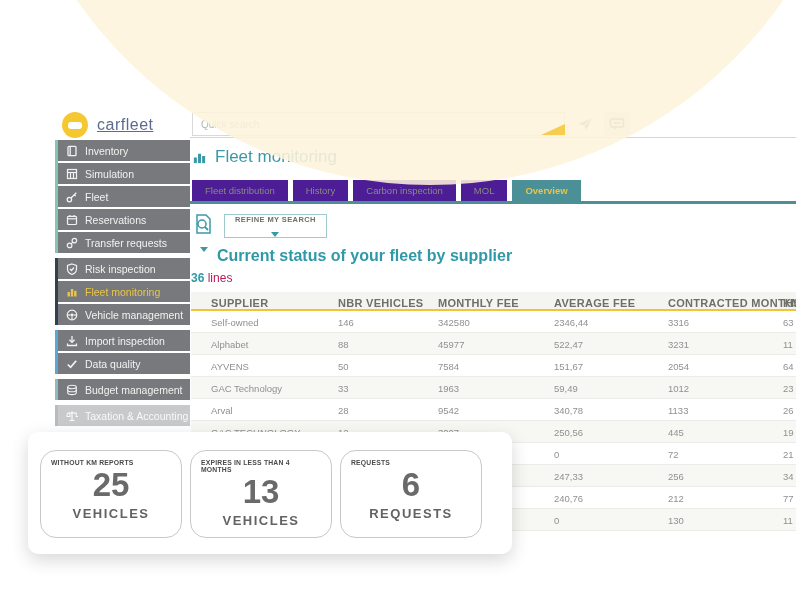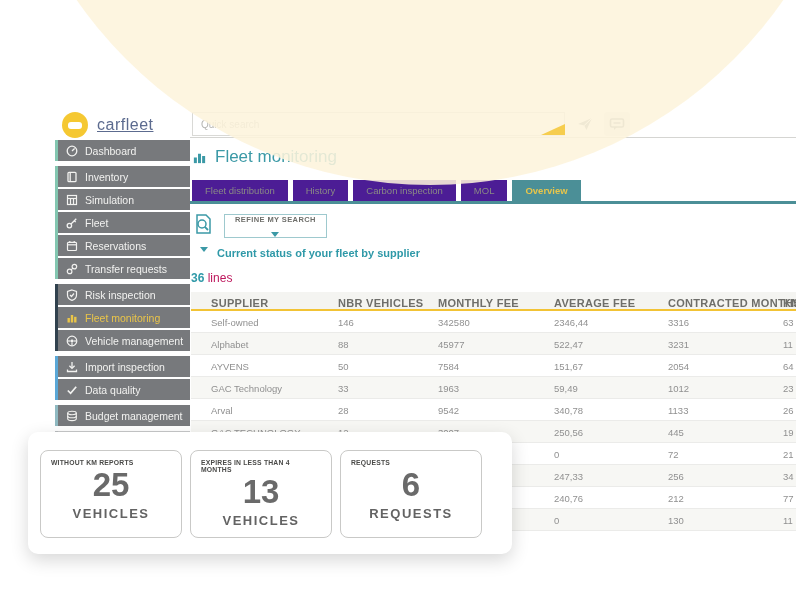--- a/index.html
+++ b/index.html
@@ -60,21 +60,21 @@
 
   .refine-icon { position:absolute; left:193px; top:213px; z-index:10; cursor:pointer; }
   .refine-btn { position:absolute; left:224px; top:214px; height:24px; padding:0 10px;
     border:1px solid #9ec9ce; background:#fff; display:flex; align-items:center; gap:8px;
     font-size:7.5px; font-weight:bold; color:#6e6e6a; letter-spacing:0.4px;
     cursor:pointer; z-index:10;flex-direction:column; }
   .caret { width:0; height:0; border-left:4px solid transparent;
     border-right:4px solid transparent; border-top:5px solid #3b99a6; }
 
   .section-toggle { position:absolute; left:200px; top:247px; display:flex;
-    gap:9px; color:#2f99a8; font-size:11px; font-weight:bold;
+    gap:9px; color:#2f99a8; font-size:16px; font-weight:bold;
     cursor:pointer; z-index:10; }
   .lines { position:absolute; left:191px; top:271px; font-size:12px; z-index:10; }
   .lines b { color:#2f99a8; }
   .lines span.lbl { color:#be185d; font-weight:normal; }
 
   
   .table-wrap { position:absolute; left:191px; top:292px; width:605px; height:241px;
     overflow:hidden; z-index:10; }
   .thead { position:relative; height:19px; background:#f4f4f1;
     border-bottom:2px solid #f2c335; width:700px; }
@@ -86,21 +86,21 @@
   .trow .tcell { font-size:9.5px; color:#909090; top:6px; }
   .tcell { position:absolute; white-space:nowrap; }
   .c0 { left:20px; } .c1 { left:147px; } .c2 { left:247px; }
   .c3 { left:363px; } .c4 { left:477px; } .c5 { left:592px; }
 
   
   .overlay-panel { position:absolute; left:28px; top:432px; width:484px; height:122px;
     background:#ffffff; border-radius:10px; box-shadow:0 6px 18px rgba(0,0,0,0.16);
     z-index:40; }
   .kpi-card { position:absolute; top:18px; width:142px; height:88px; background:#fff;
-    border:1px solid #c9c9c7; border-radius:8px; padding:8px 10px; cursor:pointer; }
+    border:1px solid #c9c9c7; border-radius:16px; padding:8px 10px; cursor:pointer; }
   .kpi-1 { left:12px; } .kpi-2 { left:162px; } .kpi-3 { left:312px; }
   .kpi-label { font-size:6.8px; font-weight:bold; color:#4a4a48; letter-spacing:0.2px; }
   .kpi-number { text-align:center; font-size:33px; font-weight:bold; color:#6a6a6a;
     line-height:36px; margin-top:1px; }
   .kpi-sub { text-align:center; font-size:13px; font-weight:bold; color:#636363;
     letter-spacing:1.5px; margin-top:3px; }
 
   svg { display:block; }
 </style>
 </head>
@@ -124,29 +124,20 @@
 <div class="topbar-btn btn-chat">
   <svg width="16" height="14" viewBox="0 0 16 14">
     <rect x="1.5" y="2" width="13" height="8" rx="1.5" fill="none" stroke="#8d9194" stroke-width="1.6"></rect>
     <path d="M5 10 L5 13 L8 10" fill="#8d9194"></path>
     <line x1="4.5" y1="6" x2="11.5" y2="6" stroke="#8d9194" stroke-width="1.4"></line>
   </svg>
 </div>
 <div class="topbar-divider"></div>
 
 <div class="sidebar">
-  <div class="sgroup g1">
-    <div class="sitem">
-      <svg width="12" height="12" viewBox="0 0 12 12">
-        <circle cx="6" cy="6" r="4.8" fill="none" stroke="#f2f2f0" stroke-width="1.3"></circle>
-        <line x1="6" y1="6" x2="8.6" y2="3.6" stroke="#f2f2f0" stroke-width="1.3"></line>
-      </svg>
-      <span>Dashboard</span>
-    </div>
-  </div>
   <div class="sgroup g2">
     <div class="sitem">
       <svg width="12" height="12" viewBox="0 0 12 12">
         <rect x="2" y="1.3" width="8" height="9.4" rx="1" fill="none" stroke="#f2f2f0" stroke-width="1.3"></rect>
         <line x1="4.2" y1="1.3" x2="4.2" y2="10.7" stroke="#f2f2f0" stroke-width="1.3"></line>
       </svg>
       <span>Inventory</span>
     </div>
     <div class="sitem">
       <svg width="12" height="12" viewBox="0 0 12 12">

